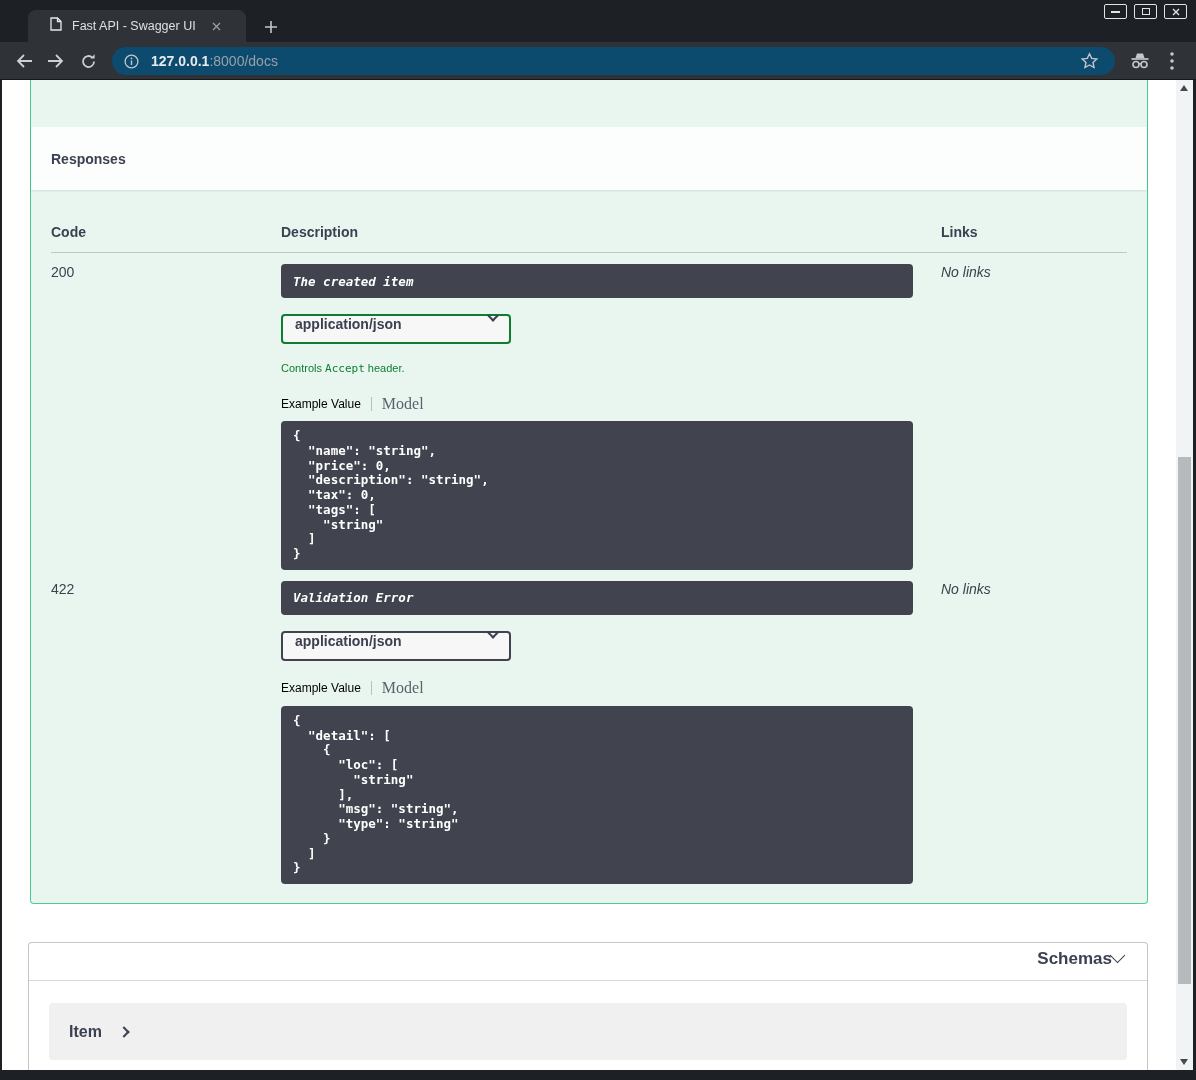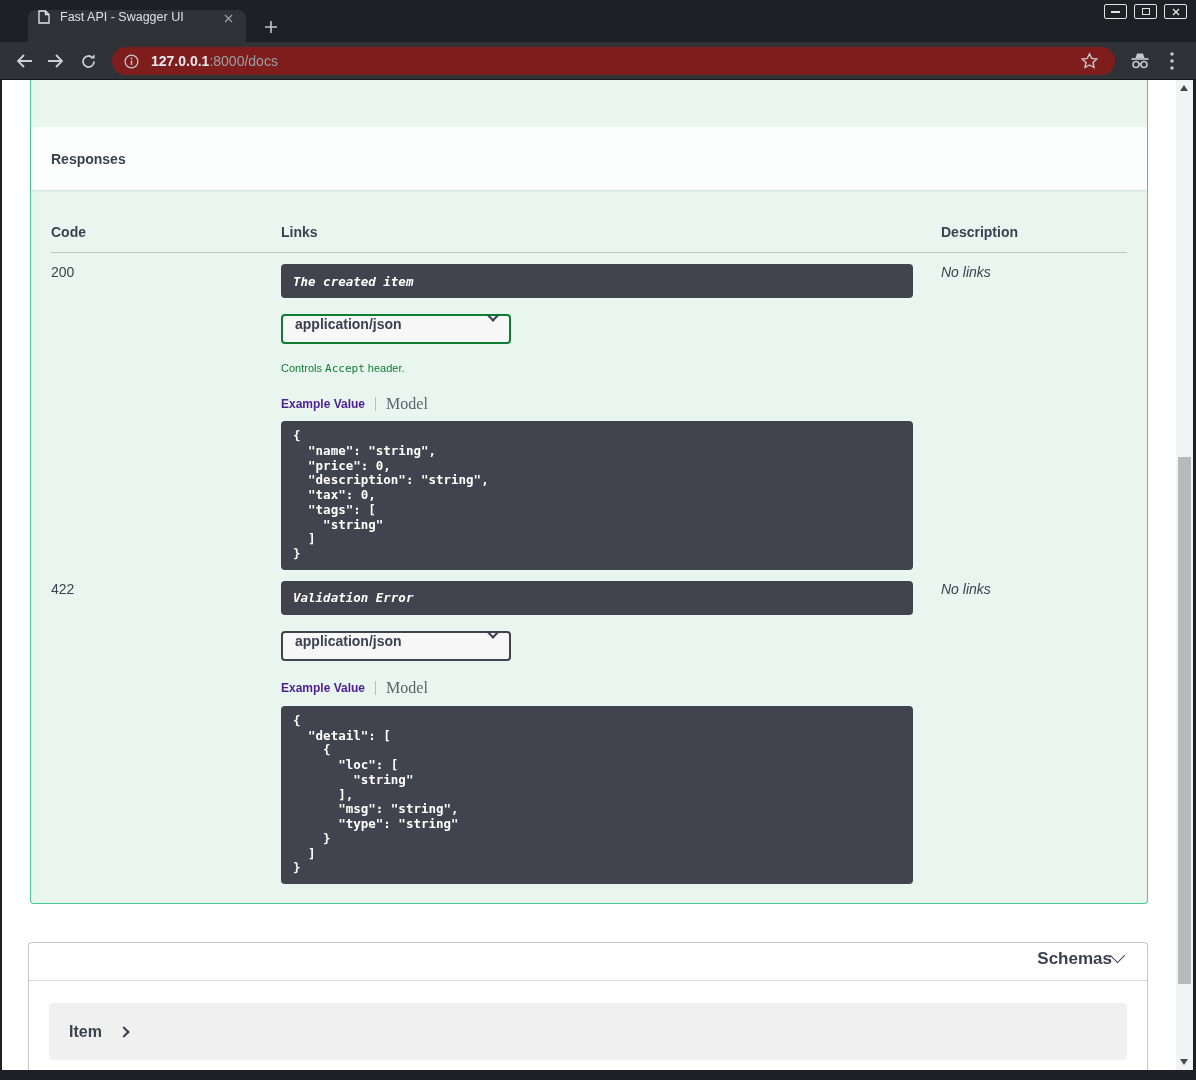--- a/index.html
+++ b/index.html
@@ -2,38 +2,38 @@
 <html><head>
 <meta charset="utf-8">
 <style>
   * { margin:0; padding:0; box-sizing:border-box; }
   body { font-family:"Liberation Sans", sans-serif; background:#000; }
   .window { position:relative; width:1196px; height:1080px; background:#1d2024; overflow:hidden; }
 
   
   .titlebar { position:absolute; top:0; left:0; right:0; height:42px; background:#1d2024; }
   .tab { position:absolute; left:28px; top:10px; width:218px; height:32px; background:#2f3237;
-         border-radius:8px 8px 0 0; display:flex; align-items:flex-start; padding:0 10px; }
+         border-radius:8px 8px 0 0; display:flex; align-items:center; padding:0 22px; }
   .tab-title { flex:1; color:#dce0e5; font-size:12.5px; margin-left:10px; white-space:nowrap;
                overflow:hidden; }
   .tab-close { display:flex; align-items:center; justify-content:center; width:16px; height:16px; }
   .newtab { position:absolute; left:258px; top:14px; width:26px; height:26px; display:flex;
             align-items:center; justify-content:center; }
   .win-controls { position:absolute; right:9px; top:4px; display:flex; gap:7px; }
   .win-btn { width:23px; height:15px; border:1px solid #e3e3e3; border-radius:2px;
              display:flex; align-items:center; justify-content:center; }
   .glyph-min { width:9px; height:2px; background:#e3e3e3; }
   .glyph-max { width:8px; height:7px; border:1.5px solid #e3e3e3; }
 
   .toolbar { position:absolute; top:42px; left:0; right:0; height:38px; background:#2f3237;
              border-bottom:1px solid #17181a; }
   .nav-btn { position:absolute; top:9px; width:22px; height:20px; display:flex; align-items:center;
              justify-content:center; }
   .nav-back { left:13px; } .nav-fwd { left:45px; } .nav-reload { left:77px; }
-  .urlbar { position:absolute; left:112px; top:5px; width:1003px; height:28px; background:#7f1d1d;
+  .urlbar { position:absolute; left:112px; top:5px; width:1003px; height:28px; background:#0c4a6e;
             border-radius:14px; display:flex; align-items:center; padding:0 12px; }
   .url-info { display:flex; align-items:center; }
   .url-text { margin-left:12px; font-size:14px; white-space:pre; flex:1; }
   .url-host { color:#e8eaed; font-weight:bold; }
   .url-rest { color:#9aa0a6; }
   .star-btn { margin-right:4px; display:flex; }
   .tool-icon { position:absolute; top:8px; display:flex; align-items:center; justify-content:center;
                width:24px; height:22px; }
   .incognito { left:1128px; } .menu-btn { left:1160px; }
 
@@ -65,21 +65,21 @@
                   border-radius:4px; display:flex; justify-content:space-between;
                   padding:0 12px; cursor:pointer; }
   .media-select.accept { border-color:#0e7d31; }
   .media-label { font-size:14px; font-weight:bold; color:#3b4151; }
   .chev-down { width:8px; height:8px; border-right:2px solid #3b4151; border-bottom:2px solid #3b4151;
                transform:rotate(45deg); margin-top:-4px; }
   .accept-note { margin-top:18px; font-size:11px; color:#0e7d31; height:14px; }
   .accept-note span { white-space:pre; }
   .accept-note .mono { font-family:"DejaVu Sans Mono", monospace; }
   .tabs-row { margin-top:20px; display:flex; align-items:center; height:15px; }
-  .tab-example { font-size:12px; font-weight:bold; color:#4c1d95; }
+  .tab-example { font-size:12px; font-weight:normal; color:#000000; }
   .tab-sep { width:1px; height:14px; background:rgba(59,65,81,.3); margin:0 10px; }
   .tab-model { font-size:16px; color:#5b626e;font-family:Liberation Serif, serif; }
   .json-pre { width:632px; margin-top:10px; padding:8px 12px; background:#41444e; border-radius:4px;
               font-family:"DejaVu Sans Mono", monospace; font-size:12.5px; font-weight:bold;
               line-height:1.18; color:#fff; white-space:pre; }
 
   .schemas { margin:38px 0 0 26px; width:1120px; background:#fff; border:1px solid rgba(59,65,81,.3);
              border-radius:4px; padding-bottom:40px; }
   .schemas-header { height:38px; border-bottom:1px solid rgba(59,65,81,.2); display:flex;
                     align-items:center; justify-content:flex-end; padding:0 24px 6px 12px;
@@ -199,22 +199,22 @@
 
       <div class="opblock">
         <div class="opblock-gap"></div>
         <div class="section-header">
           <span class="section-title">Responses</span>
         </div>
 
         <div class="responses-wrap">
           <div class="resp-grid">
             <div class="hcell">Code</div>
+            <div class="hcell">Description</div>
             <div class="hcell">Links</div>
-            <div class="hcell">Description</div>
 
             <div class="cell code-cell">200</div>
             <div class="cell">
               <div class="desc-box">
                 <span>The created item</span>
               </div>
               <div class="media-select accept">
                 <span class="media-label">application/json</span>
                 <span class="chev-down"></span>
               </div>

